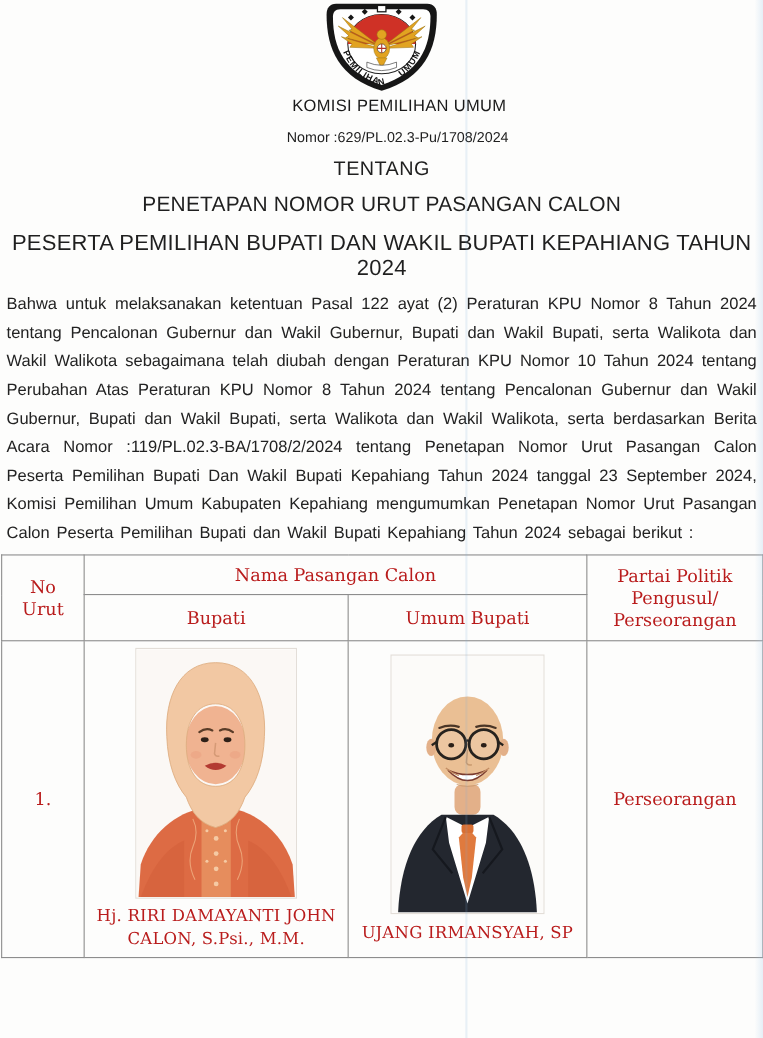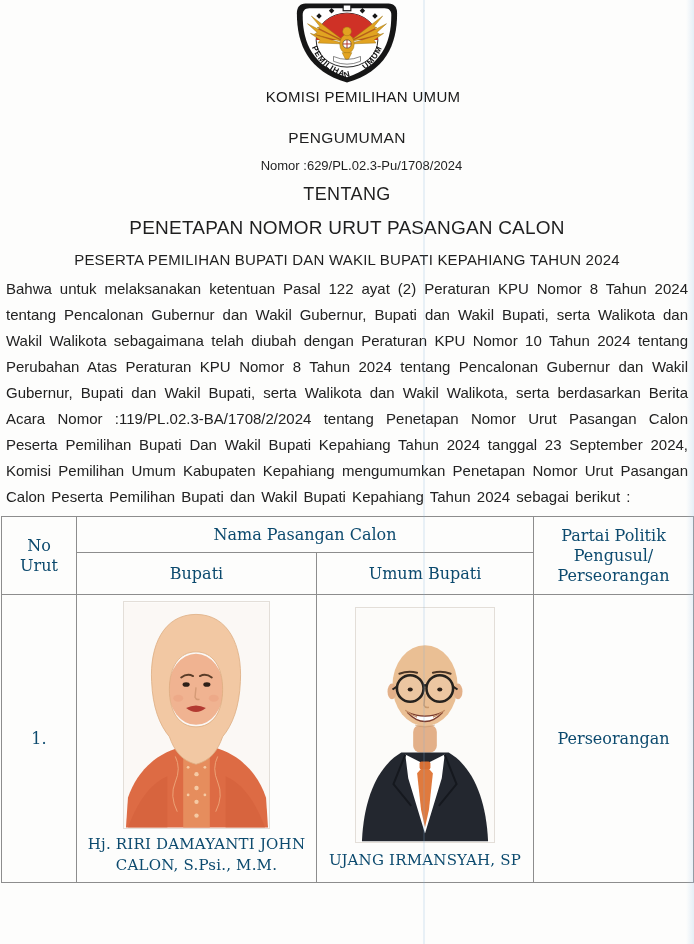--- a/index.html
+++ b/index.html
@@ -25,38 +25,38 @@
     pointer-events: none;
   }
   header { text-align: center; }
   .logo-svg { display: block; margin: 1px auto 0; }
   .org-line { font-size: 15px; line-height: 18px; letter-spacing: 0.3px; color: #1a1a1a; }
   .org-block { margin-top: 3px; margin-left: 32px; }
   .doc-type   { margin-top: 23px; font-size: 15.5px; letter-spacing: 0.4px; }
   .doc-number { margin-top: 11px; font-size: 13px; padding-left: 29px; }
   .tentang    { margin-top: 11px; font-size: 18px; letter-spacing: 0.4px; }
   .subject1   { margin-top: 12px; font-size: 19px; letter-spacing: 0.2px; }
-  .subject2   { margin-top: 12px; font-size: 15px; letter-spacing: 0.2px; }
+  .subject2   { margin-top: 12px; font-size: 20px; letter-spacing: 0.2px; }
 
   .body-par {
     margin: 8px 6px 0;
     font-size: 15px;
     line-height: 26px;
     text-align: justify;
     word-spacing: 2px;
     color: #222;
   }
 
   table.cand {
     border-collapse: collapse;
     table-layout: fixed;
     width: 692px;
     margin: 6px 1px 0;
     font-family: "DejaVu Serif", "Liberation Serif", serif;
-    color: #0c4a6e;
+    color: #b91c1c;
   }
   table.cand td {
     border: 1px solid #8d8d8d;
     text-align: center;
     vertical-align: middle;
     font-size: 16px;
     line-height: 20px;
     padding: 2px 6px;
   }
   td.h-nama  { height: 36px; }
@@ -113,21 +113,20 @@
 
       <path id="ringpath" d="M13.5,30 C19,59 33,73.5 55,78.5 C77,73.5 91,59 96.5,30" fill="none"></path>
       <text font-family="Liberation Sans, sans-serif" font-size="8.4" font-weight="bold" letter-spacing="0.9" word-spacing="13" fill="#111">
         <textPath href="#ringpath" startOffset="50%" text-anchor="middle">PEMILIHAN UMUM</textPath>
       </text>
     </svg>
 
     <div class="org-block">
       <div class="org-line">KOMISI PEMILIHAN UMUM</div>
     </div>
-    <div class="doc-type">PENGUMUMAN</div>
     <div class="doc-number">Nomor :629/PL.02.3-Pu/1708/2024</div>
     <div class="tentang">TENTANG</div>
     <div class="subject1">PENETAPAN NOMOR URUT PASANGAN CALON</div>
     <div class="subject2">PESERTA PEMILIHAN BUPATI DAN WAKIL BUPATI KEPAHIANG TAHUN 2024</div>
   </header>
 
   <main>
     <p class="body-par">Bahwa untuk melaksanakan ketentuan Pasal 122 ayat (2) Peraturan KPU Nomor 8 Tahun 2024 tentang Pencalonan Gubernur dan Wakil Gubernur,  Bupati dan Wakil Bupati, serta Walikota dan Wakil Walikota sebagaimana telah diubah dengan Peraturan KPU Nomor 10 Tahun 2024 tentang Perubahan Atas Peraturan KPU Nomor 8 Tahun 2024 tentang Pencalonan Gubernur dan Wakil Gubernur, Bupati dan Wakil Bupati, serta Walikota dan Wakil Walikota, serta berdasarkan Berita Acara Nomor :119/PL.02.3-BA/1708/2/2024 tentang Penetapan Nomor Urut Pasangan Calon Peserta Pemilihan Bupati Dan Wakil Bupati Kepahiang Tahun 2024 tanggal 23 September 2024, Komisi Pemilihan Umum Kabupaten Kepahiang mengumumkan Penetapan Nomor Urut Pasangan Calon Peserta Pemilihan Bupati dan Wakil Bupati Kepahiang Tahun 2024 sebagai berikut :</p>
 
     <table class="cand">

